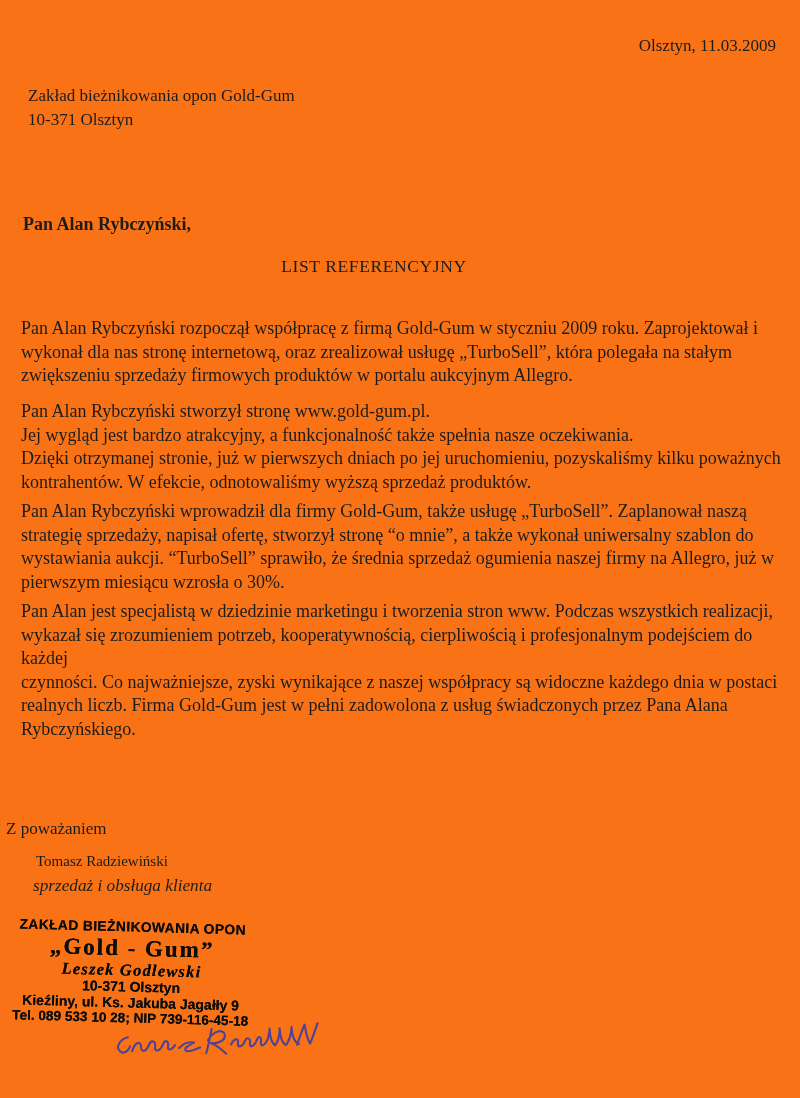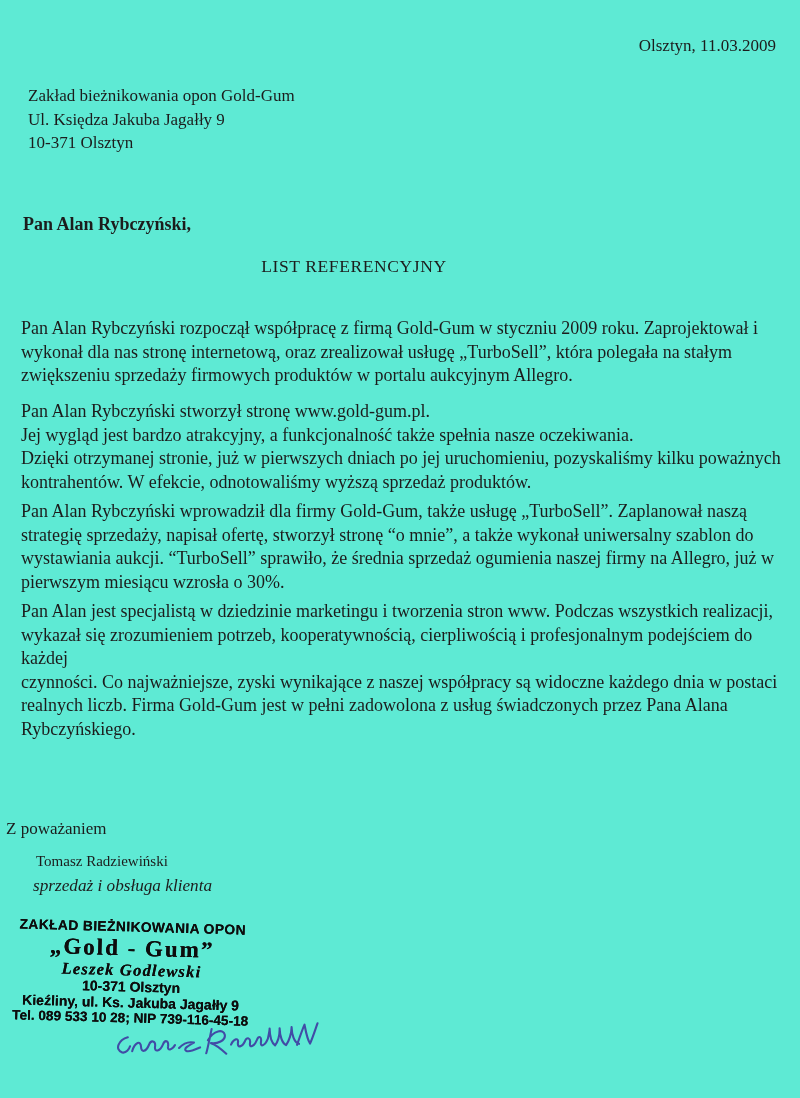--- a/index.html
+++ b/index.html
@@ -4,21 +4,21 @@
 <style>
   html, body {
     margin: 0;
     padding: 0;
     background: #fcfcfc;
   }
   .page {
     position: relative;
     width: 800px;
     height: 1098px;
-    background: #5eead4;
+    background: #f97316;
     overflow: hidden;
     font-family: "Liberation Serif", serif;
     color: #1c1c1c;
   }
   .date-line {
     position: absolute;
     top: 36px;
     right: 24px;
     font-size: 17px;
   }
@@ -37,20 +37,21 @@
     font-weight: bold;
   }
   .letter-title {
     position: absolute;
     top: 256px;
     left: 0;
     width: 708px;
     text-align: center;
     font-size: 17.5px;
     letter-spacing: 0.6px;
+    padding-left: 20px;
   }
   .para {
     position: absolute;
     left: 21px;
     width: 778px;
     font-size: 18px;
     line-height: 23.6px;
     white-space: pre-line;
   }
   .para-1 { top: 317px; }
@@ -125,21 +126,20 @@
 </style>
 </head>
 <body>
 
 <div class="page">
 
   <div class="date-line">Olsztyn, 11.03.2009</div>
 
   <div class="company-address">
     <div>Zakład bieżnikowania opon Gold-Gum</div>
-    <div>Ul. Księdza Jakuba Jagałły 9</div>
     <div>10-371 Olsztyn</div>
   </div>
 
   <div class="salutation">Pan Alan Rybczyński,</div>
 
   <div class="letter-title">LIST REFERENCYJNY</div>
 
   <div class="para para-1">Pan Alan Rybczyński rozpoczął współpracę z firmą Gold-Gum w styczniu 2009 roku. Zaprojektował i
 wykonał dla nas stronę internetową, oraz zrealizował usługę „TurboSell”, która polegała na stałym
 zwiększeniu sprzedaży firmowych produktów w portalu aukcyjnym Allegro.</div>

